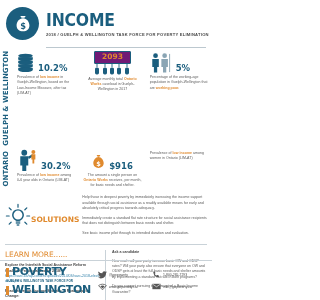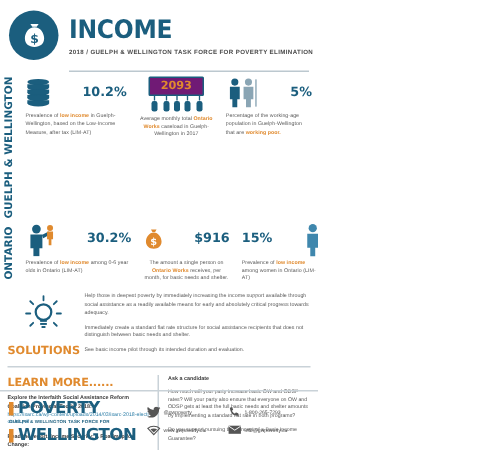--- a/index.html
+++ b/index.html
@@ -40,21 +40,21 @@
   }
   .region-label {
     writing-mode: vertical-rl; transform: rotate(180deg);
     font-family: "DejaVu Sans", sans-serif;
     font-weight: bold; font-size: 7px; letter-spacing: 0px;
     color: #1b5e7e; line-height: 1.05; text-align:center;
     text-transform: uppercase;
   }
   .stats { flex:1 1 auto; display:flex; }
   .stat { flex:1 1 33.33%; padding: 0 4px; }
-  .stat-top { display:flex; align-items:center; gap:21px; min-height: 22px; }
+  .stat-top { display:flex; align-items:flex-end; gap:4px; min-height: 22px; }
   .stat-icon { flex:0 0 auto; display:flex; align-items:flex-end; }
   .stat-value {
     font-family:"DejaVu Sans", sans-serif;
     font-weight:bold; font-size: 8.5px; color:#1b5e7e; line-height:1;
     padding-bottom: 1px;
   }
   .stat-desc {
     font-size: 3.5px; line-height: 1.45; color:#5a5a5a; margin-top: 2px;
     letter-spacing: 0.04px;
   }
@@ -65,41 +65,41 @@
   
   .badge-2093 {
     border: 1.2px solid #1b5e7e; border-radius: 1px;
     color:#e08a2e; font-family:"DejaVu Sans", sans-serif; font-weight:bold;
     font-size: 7.5px; padding: 1px 7px; background:#701a75; line-height:1.1;
   }
 
   
   .solutions { display:flex; margin-top: 6px; padding: 0 5px; }
   .sol-left {
-    flex: 0 0 44px; display:flex; flex-direction:column;
+    flex: 0 0 44px; display:flex; 
     align-items:center; justify-content:flex-start; padding-top:2px;
   }
   .sol-word {
     font-family:"DejaVu Sans", sans-serif; font-weight:bold;
     font-size: 7.5px; color:#e08a2e; letter-spacing:0px; margin-top:2px;
     text-transform: uppercase;
   }
   .sol-right { flex:1 1 auto; padding-left: 3px; padding-top:1px; }
   .sol-p { font-size: 3.55px; line-height:1.55; color:#5a5a5a; margin-bottom: 4px; }
 
   
   .mid-rule { height:1px; background:#c9d2d8; margin: 4px 5px 0 5px; }
 
   
   .two-col { display:flex; margin-top: 5px; padding: 0 5px; }
   .col { flex:1 1 50%; }
   .col.left { padding-right: 5px; border-right: 1px solid #c9d2d8; }
   .col.right { padding-left: 6px; }
   .col-head {
-    font-family:"DejaVu Sans", sans-serif; font-weight:bold;
+    font-family:"DejaVu Sans", sans-serif; font-weight:normal;
     font-size: 7.5px; color:#e08a2e; margin-bottom: 4px;
     text-transform: uppercase; letter-spacing:-0.1px;
   }
   .sub-bold { font-size: 3.6px; font-weight:bold; color:#3f3f3f; line-height:1.5; }
   .body-sm { font-size: 3.5px; line-height:1.55; color:#5a5a5a; }
   .lnk { color:#2f7fa8; word-break: break-all; }
   .blk { margin-bottom: 4px; }
 
   
   .footer {
@@ -241,31 +241,20 @@
               <path d="M7 3c3.2 0 5.6 3.4 5.6 6.6 0 3.3-2.4 5.2-5.6 5.2s-5.6-1.9-5.6-5.2C1.4 6.4 3.8 3 7 3z" fill="#e08a2e"></path>
               <text x="7" y="12.4" font-size="7" font-weight="bold" fill="#fff" text-anchor="middle" font-family="DejaVu Sans, sans-serif">$</text>
             </svg>
           </div>
           <div class="stat-value">$916</div>
         </div>
         <div class="stat-desc"><span>The amount a single person on </span><span class="hl">Ontario Works</span><span> receives, per month, for basic needs and shelter.</span></div>
       </div>
 
       <div class="stat">
-        <div class="stat-top" style="justify-content:space-between;">
-          <div class="stat-value">15%</div>
-          <div class="stat-icon">
-            <svg width="11" height="22" viewBox="0 0 12 24" aria-hidden="true">
-              <g fill="#3f87ad">
-                <circle cx="6" cy="3.4" r="3"></circle>
-                <path d="M2 7.4h8v10.2H7.8V24H4.2v-6.4H2z"></path>
-              </g>
-            </svg>
-          </div>
-        </div>
         <div class="stat-desc"><span>Prevalence of </span><span class="hl">low income</span><span> among women in Ontario (LIM-AT)</span></div>
       </div>
     </div>
   </div>
 
   <div class="solutions">
     <div class="sol-left">
       <div>
         <svg width="26" height="26" viewBox="0 0 28 28" aria-hidden="true">
           <g stroke="#1b5e7e" stroke-width="1.3" stroke-linecap="round">

